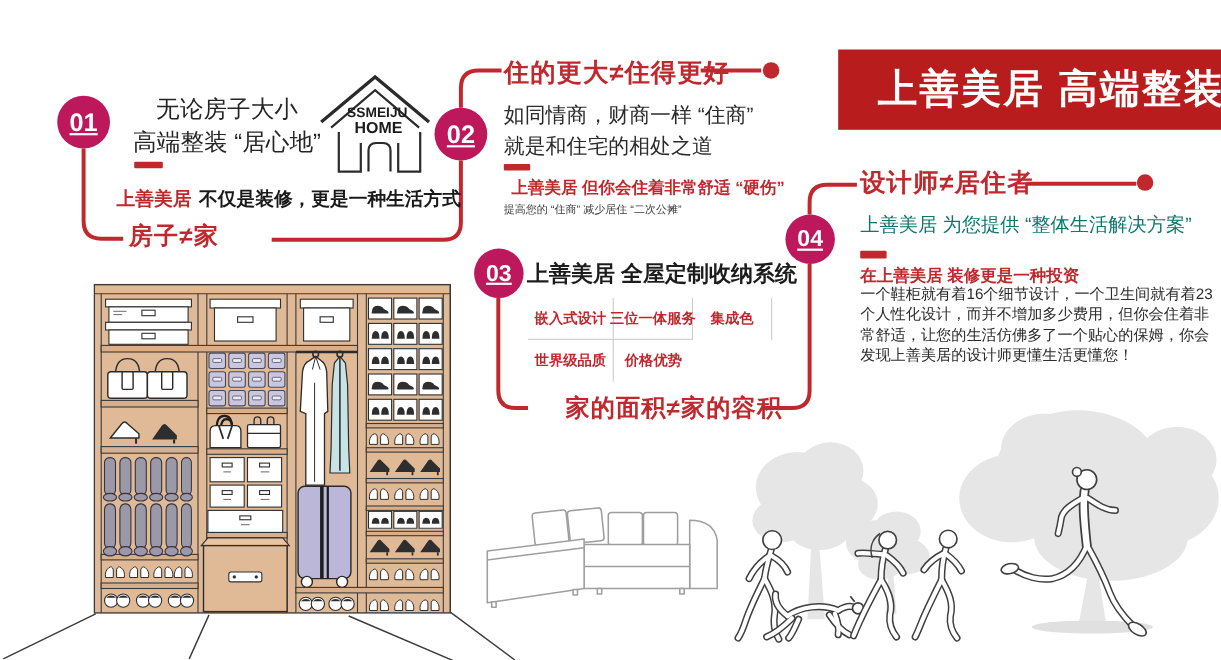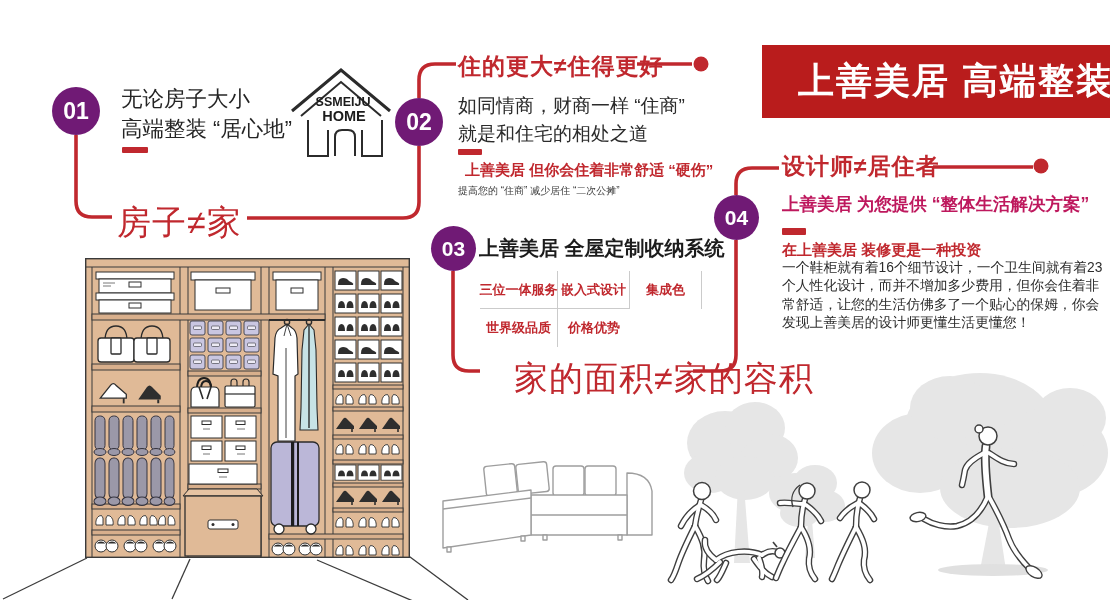--- a/index.html
+++ b/index.html
@@ -7,46 +7,46 @@
           font-family:"Liberation Sans","DejaVu Sans",sans-serif;color:#222;}
   .abs{position:absolute;}
   svg{display:block;}
   .overlay{position:absolute;left:0;top:0;z-index:1;pointer-events:none;}
 
   
   .banner{left:762px;top:45px;width:348px;height:73px;background:#b91c1c;display:flex;align-items:center;z-index:3;}
   .banner span{color:#fff;font-size:36px;font-weight:700;padding-left:36px;letter-spacing:2px;white-space:nowrap;}
 
   
-  .badge{border-radius:50%;background:#701a75;color:#fff;display:flex;align-items:center;justify-content:center;
-         font-weight:700;z-index:3;}
+  .badge{border-radius:50%;background:#be185d;color:#fff;display:flex;align-items:center;justify-content:center;
+         font-weight:700;z-index:3;text-decoration:underline;}
   .b48{width:48px;height:48px;font-size:23px;}
   .b45{width:45px;height:45px;font-size:21px;}
   #b1{left:52px;top:87px;} #b2{left:395px;top:98px;}
   #b3{left:431px;top:226px;} #b4{left:714px;top:195px;}
 
-  .z3{z-index:3;}
+  .z3{z-index:3;text-align:center;}
   .intro{left:121px;top:84px;font-size:21.5px;line-height:30px;font-weight:500;color:#252525;white-space:nowrap;}
   .dash{background:#C0282E;height:6px;border-radius:1px;}
   #dash1{left:122px;top:147px;width:26px;}
   #dash2{left:458px;top:149px;width:24px;}
   #dash4{left:782px;top:228px;width:24px;height:7px;}
   .slogan{left:106px;top:169px;font-size:17px;font-weight:700;white-space:nowrap;color:#191919;}
   .slogan .brand{color:#C0282E;margin-right:7px;}
-  .tagline{font-size:34px;font-weight:400;color:#C0282E;letter-spacing:1px;white-space:nowrap;}
+  .tagline{font-size:22px;font-weight:700;color:#C0282E;letter-spacing:1px;white-space:nowrap;}
   #tag1{left:117px;top:200px;}
   #tag3{left:482px;top:356px;margin-left:32px;}
   .red-h{font-size:23px;font-weight:700;color:#C0282E;letter-spacing:1px;white-space:nowrap;}
   #h2{left:458px;top:51px;} #h4{left:782px;top:151px;}
   .body2{left:458px;top:92px;font-size:19px;line-height:28px;font-weight:500;color:#2b2b2b;white-space:nowrap;}
   .subred{font-size:15px;font-weight:700;color:#C0282E;white-space:nowrap;}
   #subred2{left:465px;top:161px;} #subred4{left:782px;top:241px;}
   #subgray2{left:458px;top:184px;font-size:10px;color:#3d3d3d;white-space:nowrap;}
   #title3{left:479px;top:235px;font-size:20px;font-weight:700;color:#1c1c1c;white-space:nowrap;}
-  #line1-4{left:782px;top:192px;font-size:17.5px;font-weight:700;color:#be185d;white-space:nowrap;}
+  #line1-4{left:782px;top:192px;font-size:17.5px;font-weight:400;color:#0f766e;white-space:nowrap;}
   .para{left:782px;top:259px;width:330px;font-size:13.8px;line-height:18.4px;color:#2c2c2c;font-weight:500;}
 
   
   .ftable{left:480px;top:271px;display:grid;grid-template-columns:78px 72px 72px;grid-auto-rows:38px;z-index:3;}
   .ftable .cell{display:flex;align-items:center;justify-content:center;font-size:13px;font-weight:700;color:#C0282E;white-space:nowrap;}
   .ftable .cr{border-right:1px solid #cbcbcb;}
   .ftable .cb{border-bottom:1px solid #cbcbcb;}
 
   
   #logo{left:288px;top:64px;z-index:2;}
@@ -94,20 +94,23 @@
   <div class="abs badge b48" id="b1">01</div>
   <div class="abs badge b48" id="b2">02</div>
   <div class="abs badge b45" id="b3">03</div>
   <div class="abs badge b45" id="b4">04</div>
 
   <div class="abs intro z3">
     <div>无论房子大小</div>
     <div>高端整装 “居心地”</div>
   </div>
   <div class="abs dash" id="dash1"></div>
+  <div class="abs slogan z3">
+    <span class="brand">上善美居</span><span>不仅是装修，更是一种生活方式</span>
+  </div>
   <div class="abs tagline" id="tag1">房子≠家</div>
 
   <svg class="abs" id="logo" width="106" height="100" viewBox="0 0 106 100">
     <g fill="none" stroke="#2b2b2b">
       <path d="M4,47 L53,6 L102,47" stroke-width="3"></path>
       <path d="M13,52 L53,18 L93,52" stroke-width="2"></path>
       <path d="M20,56 L20,92 L40,92 L40,66" stroke-width="2"></path>
       <path d="M47,92 L47,73 Q47,66 54,66 L60,66 Q67,66 67,73 L67,92" stroke-width="2"></path>
       <path d="M74,66 L74,92 L94,92 L94,56" stroke-width="2"></path>
     </g>
@@ -119,22 +122,22 @@
     <div>如同情商，财商一样 “住商”</div>
     <div>就是和住宅的相处之道</div>
   </div>
   <div class="abs red-h" id="h2">住的更大≠住得更好</div>
   <div class="abs dash" id="dash2"></div>
   <div class="abs subred" id="subred2">上善美居 但你会住着非常舒适 “硬伤”</div>
   <div class="abs" id="subgray2">提高您的 “住商” 减少居住 “二次公摊”</div>
 
   <div class="abs" id="title3">上善美居 全屋定制收纳系统</div>
   <div class="abs ftable">
+    <div class="cell cr cb">嵌入式设计</div>
     <div class="cell cr cb">三位一体服务</div>
-    <div class="cell cr cb">嵌入式设计</div>
     <div class="cell cr">集成色</div>
     <div class="cell cr">世界级品质</div>
     <div class="cell">价格优势</div>
   </div>
   <div class="abs tagline" id="tag3">家的面积≠家的容积</div>
 
   <div class="abs red-h" id="h4">设计师≠居住者</div>
   <div class="abs" id="line1-4">上善美居 为您提供 “整体生活解决方案”</div>
   <div class="abs dash" id="dash4"></div>
   <div class="abs subred" id="subred4">在上善美居 装修更是一种投资</div>

